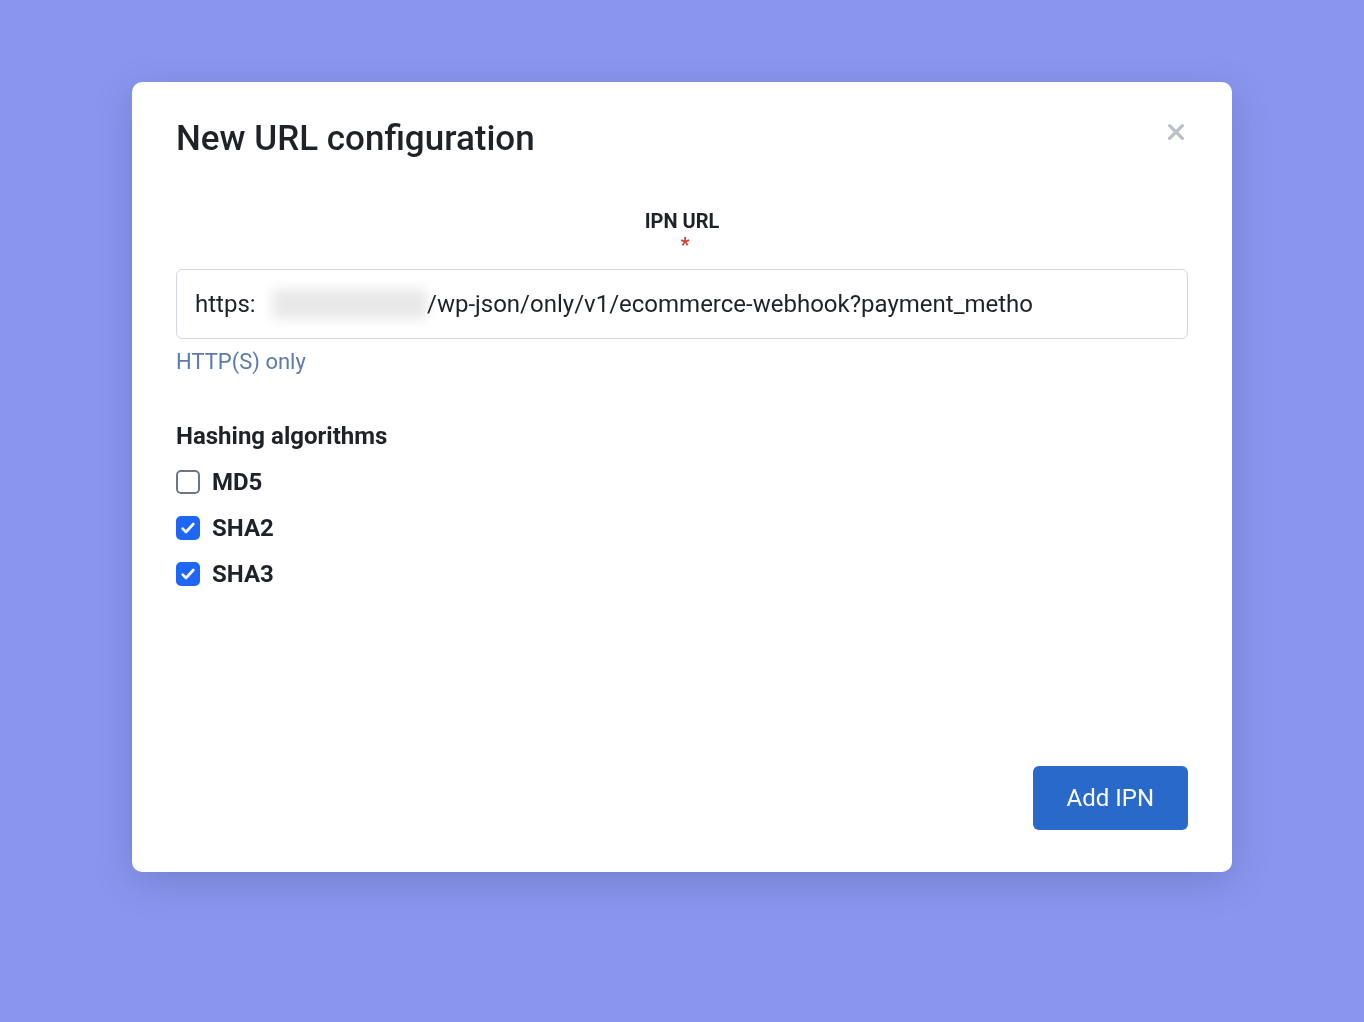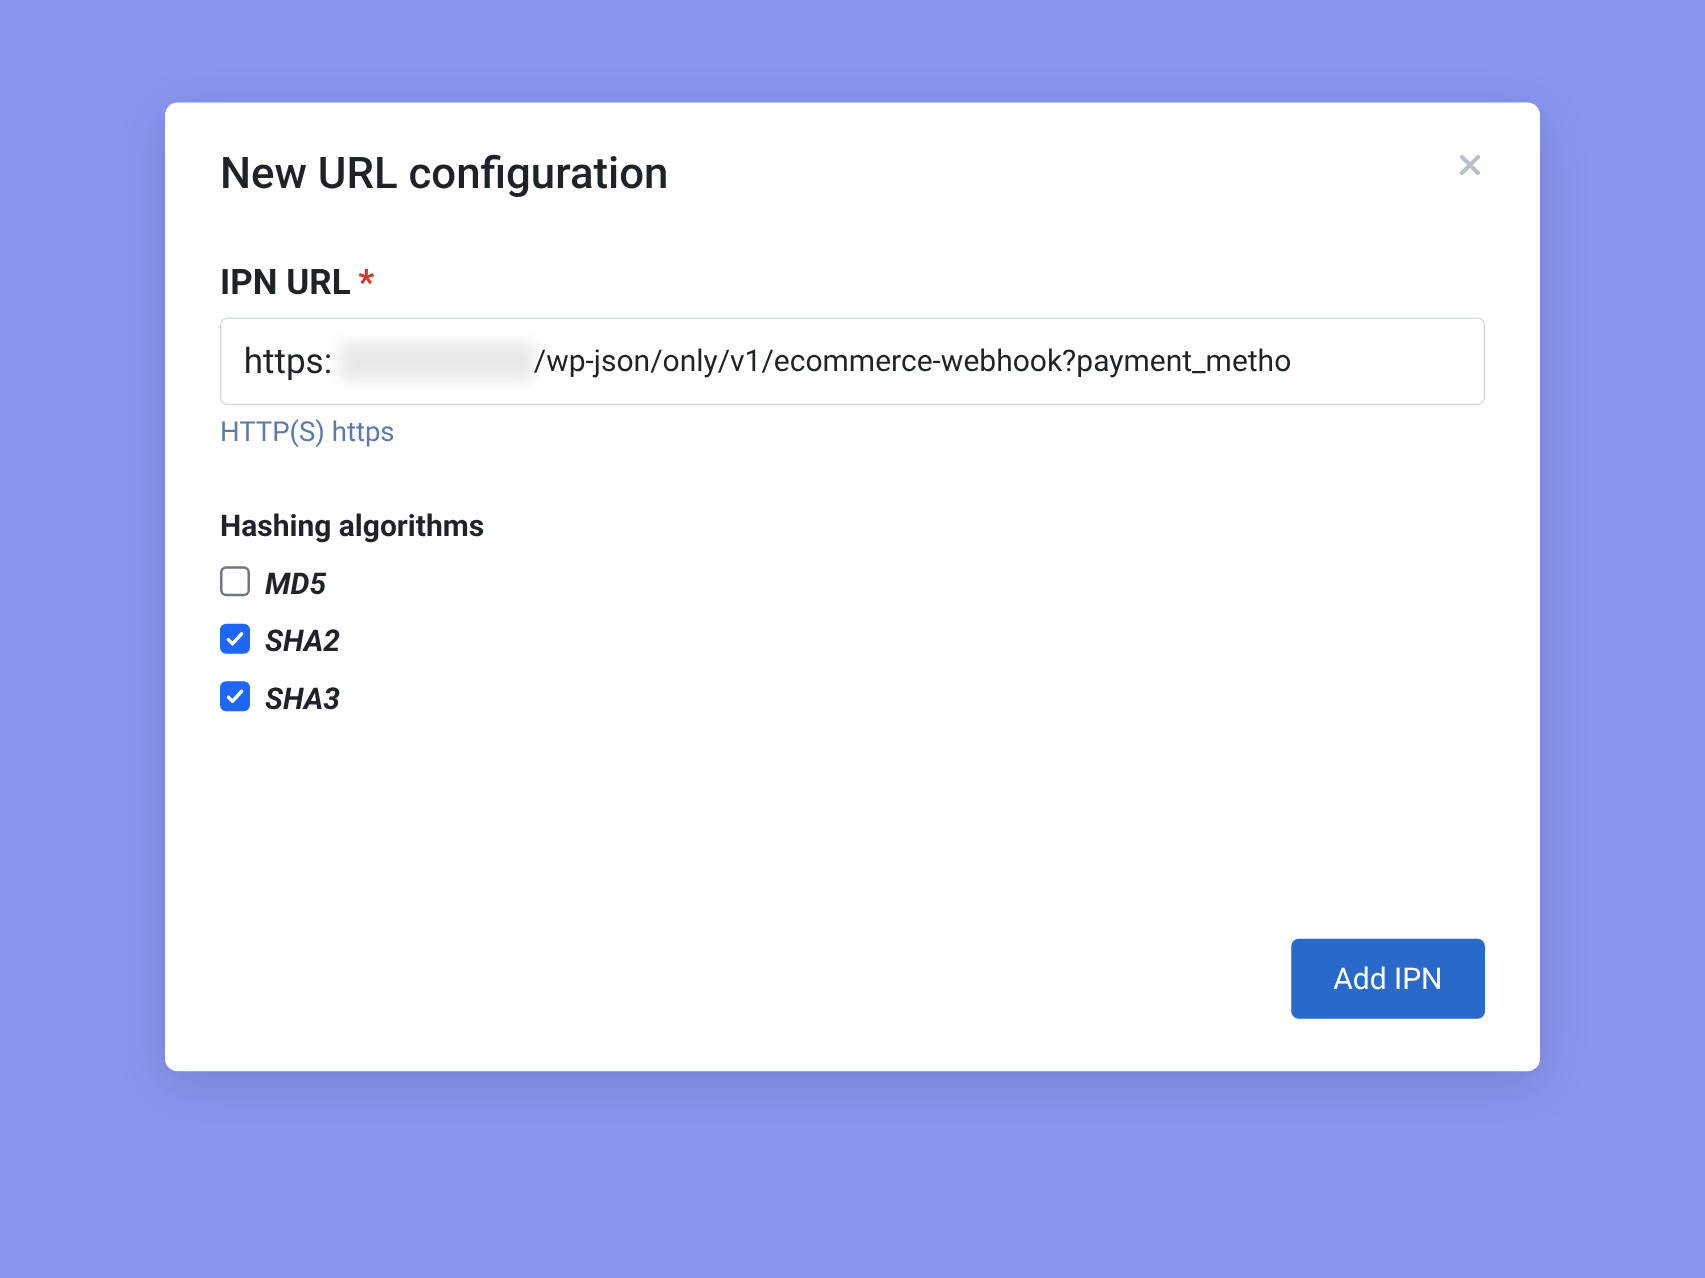--- a/index.html
+++ b/index.html
@@ -47,42 +47,43 @@
       justify-content: center;
     }
     .close-icon svg {
       width: 22px;
       height: 22px;
     }
     .modal-body {
       padding: 30px 44px 40px 44px;
     }
     .field-label {
-      font-size: 28px;
+      font-size: 20px;
       font-weight: 700;
       color: #1f2328;
       margin-bottom: 12px;
       display: flex;
       align-items: center;
+      flex-direction: column;
     }
     .required-asterisk {
       color: #d33828;
       margin-left: 6px;
       font-weight: 700;
     }
     .url-value-wrap {
       position: relative;
       width: 100%;
     }
     .url-prefix {
       position: absolute;
       left: 18px;
       top: 50%;
       transform: translateY(-50%);
-      font-size: 28px;
+      font-size: 24px;
       color: #1f2328;
       pointer-events: none;
     }
     .url-blur {
       position: absolute;
       left: 95px;
       top: 50%;
       transform: translateY(-50%);
       width: 155px;
       height: 30px;
@@ -123,23 +124,23 @@
     }
     .section-title {
       font-size: 24px;
       font-weight: 700;
       color: #1f2328;
       margin-bottom: 18px;
       margin-top: 48px;
     }
     .checkbox-row {
       display: flex;
+      align-items: center;
       margin-bottom: 18px;
       gap: 12px;
-      font-style: italic;
     }
     .checkbox {
       width: 24px;
       height: 24px;
       border: 2px solid #6e7781;
       border-radius: 5px;
       cursor: pointer;
       display: flex;
       align-items: center;
       justify-content: center;
@@ -207,21 +208,21 @@
     </div>
 
     <div class="url-value-wrap">
       <div class="url-input-display">
         <span class="url-prefix">https:</span>
         <span class="url-blur"></span>
         <span class="url-suffix">/wp-json/only/v1/ecommerce-webhook?payment_metho</span>
       </div>
     </div>
 
-    <div class="helper-text">HTTP(S) https</div>
+    <div class="helper-text">HTTP(S) only</div>
 
     <div class="hash-section">
       <div class="section-title">Hashing algorithms</div>
 
       <div class="checkbox-row">
         <div class="checkbox"></div>
         <span class="checkbox-label">MD5</span>
       </div>
 
       <div class="checkbox-row">

